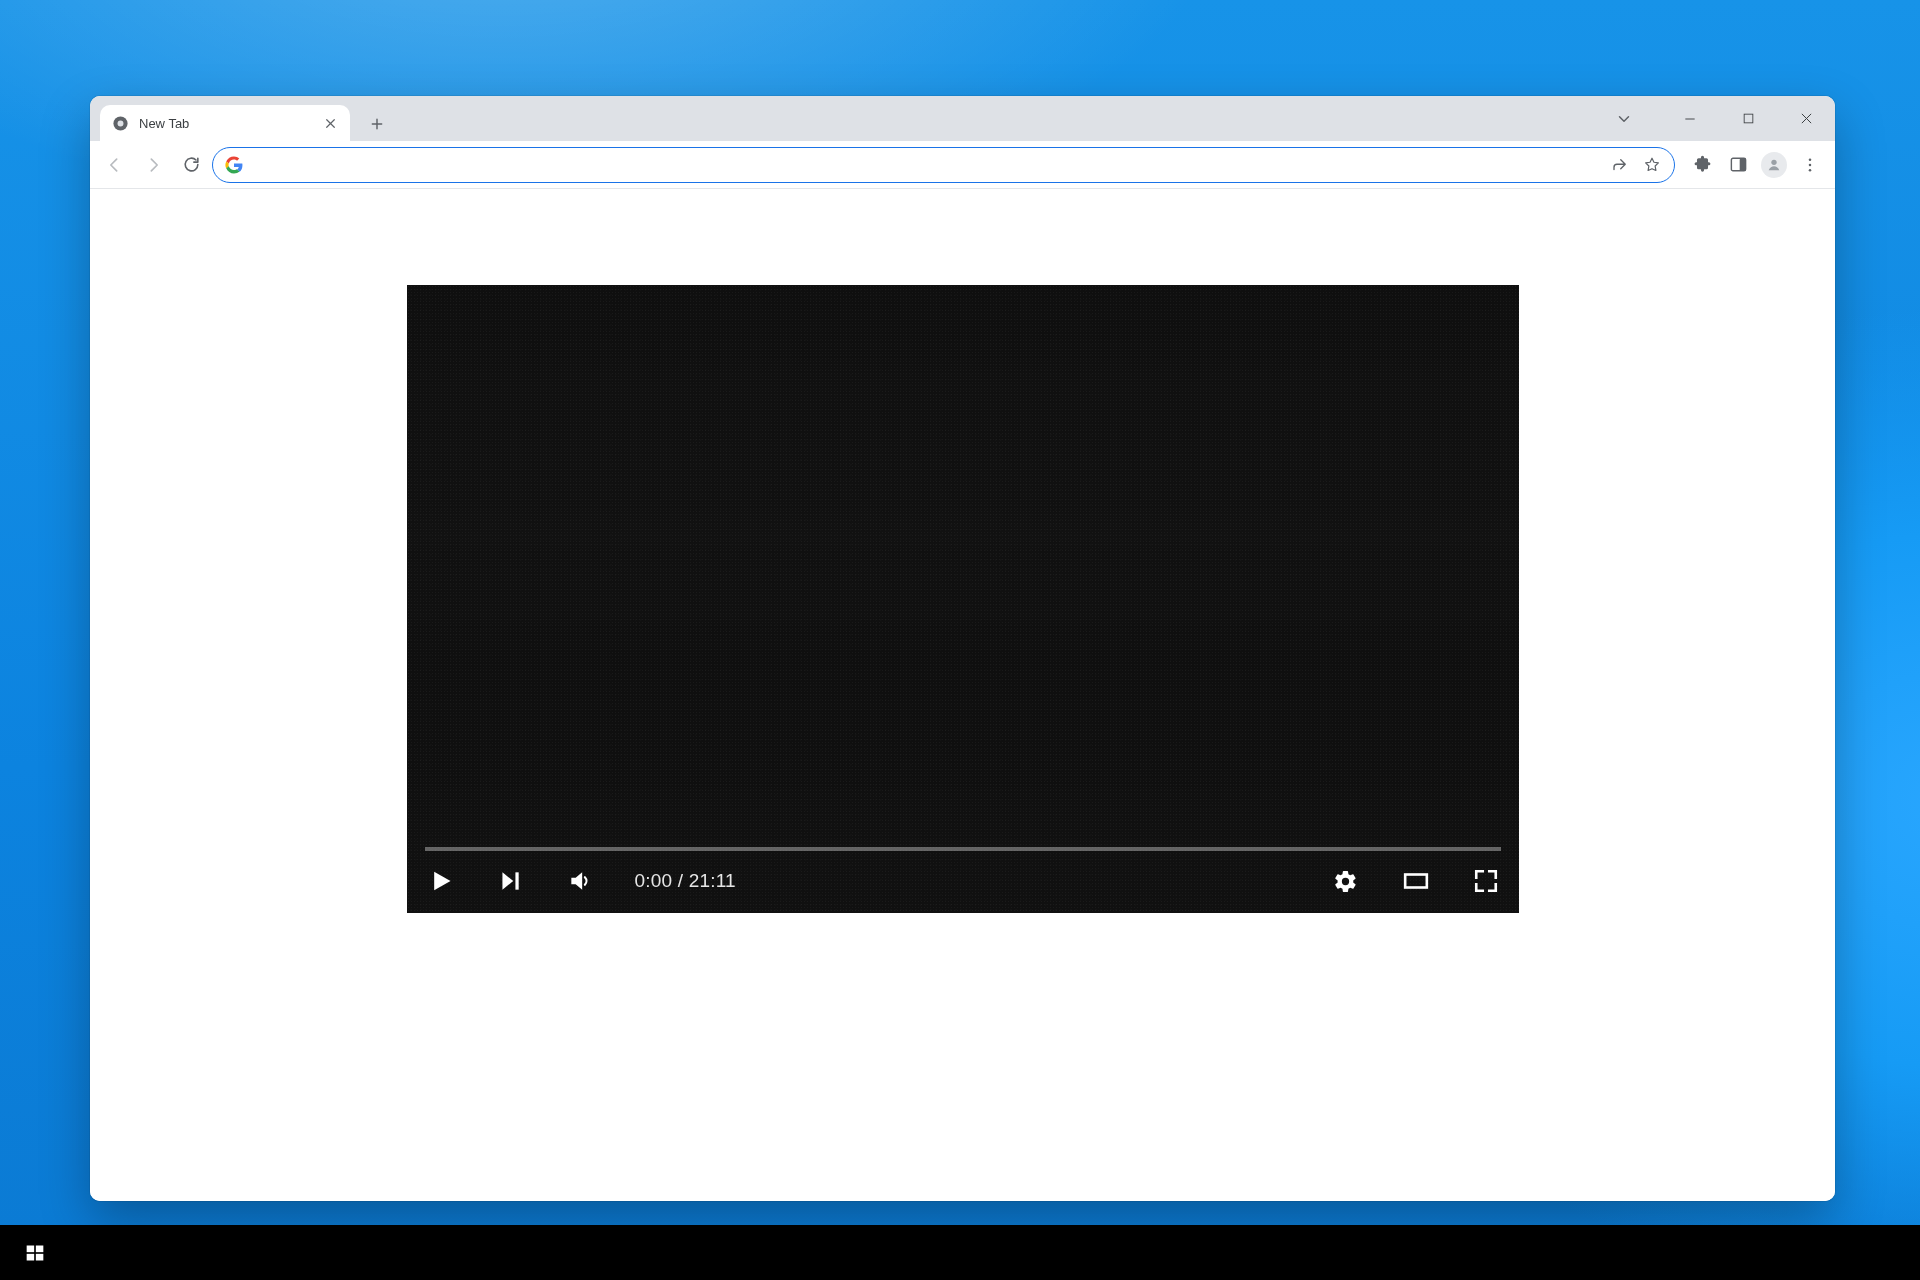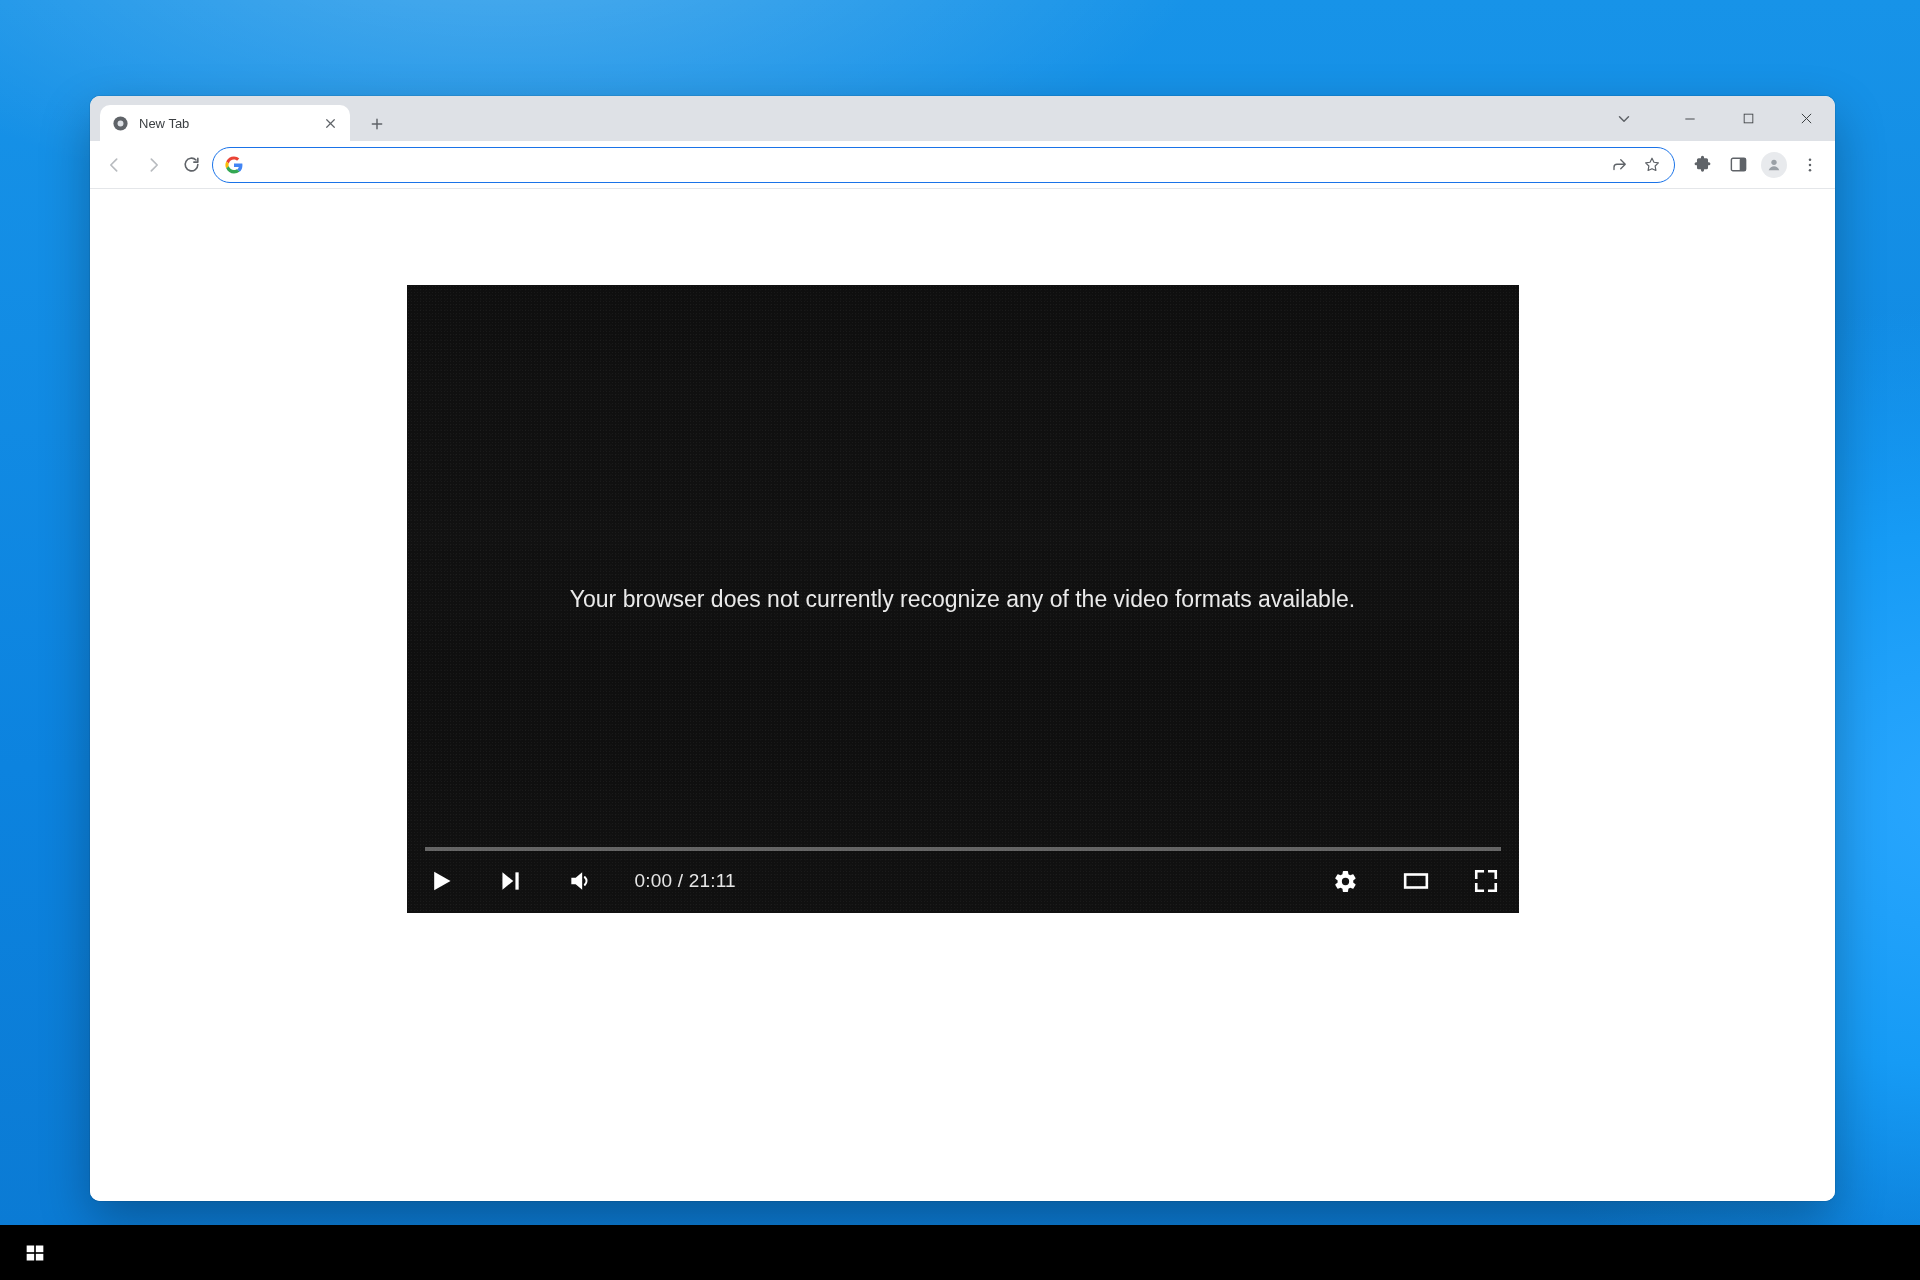--- a/index.html
+++ b/index.html
@@ -250,21 +250,20 @@
           </svg>
       </div>
     </div>
   </div>
 
   <div class="content">
     <div class="video-frame">
       <div class="noise"></div>
 
       <div class="msg">
-        <div class="line1">Your browser does not currently recognize any of the video formats available.</div>
       </div>
 
       <div class="player-controls">
         <div class="progress"></div>
         <div class="controls-row">
           <div class="controls-left">
             <div class="p-btn">
               <svg viewBox="0 0 24 24" width="28" height="28">
                   <path d="M7 4l14 8-14 8z" fill="#fff"></path>
                 </svg>

